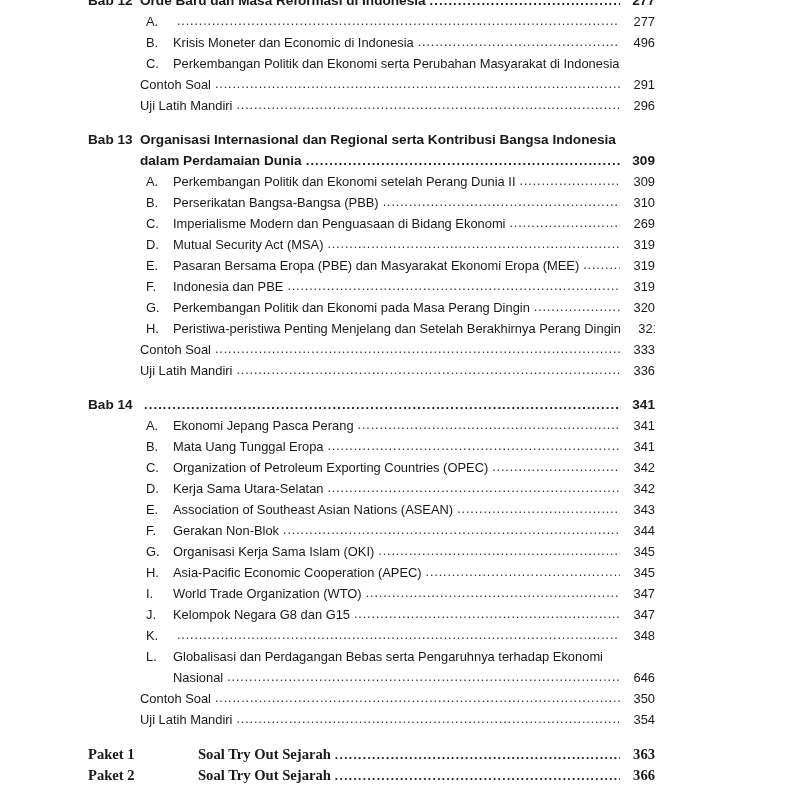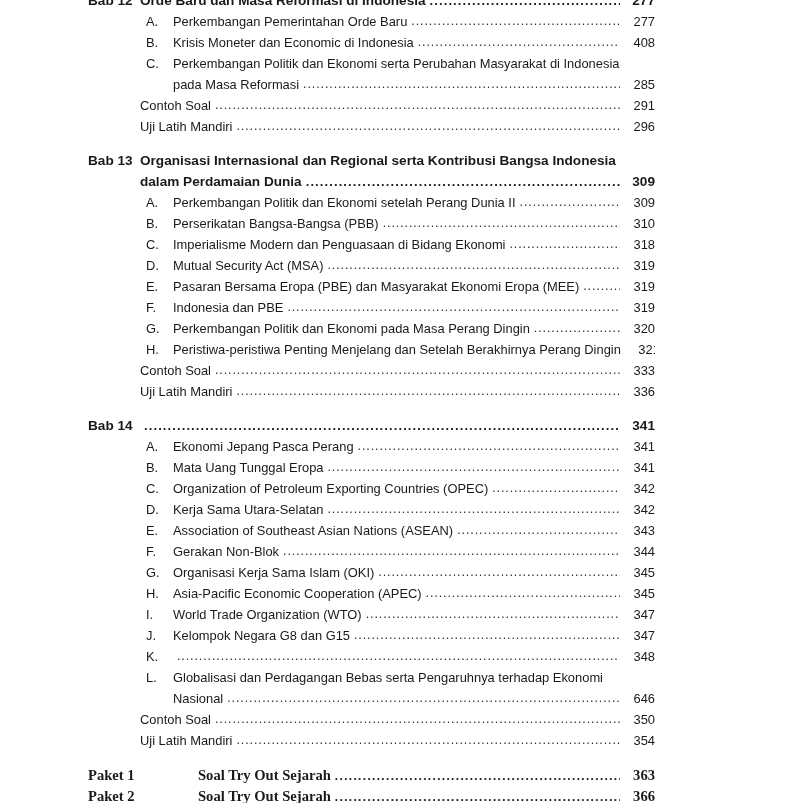--- a/index.html
+++ b/index.html
@@ -170,43 +170,36 @@
 
     <div class="toc-row bab">
       <span class="marker">Bab 12</span>
       <span class="label">Orde Baru dan Masa Reformasi di Indonesia</span>
       <span class="leader"></span>
       <span class="page-no">277</span>
     </div>
 
     <div class="toc-row sub">
       <span class="marker">A.</span>
-      <span class="label">Perkembangan Pemerintahan Orde Baru</span>
       <span class="leader"></span>
       <span class="page-no">277</span>
     </div>
 
     <div class="toc-row sub">
       <span class="marker">B.</span>
       <span class="label">Krisis Moneter dan Economic di Indonesia</span>
       <span class="leader"></span>
-      <span class="page-no">408</span>
+      <span class="page-no">496</span>
     </div>
 
     <div class="toc-row sub nolead">
       <span class="marker">C.</span>
       <span class="label">Perkembangan Politik dan Ekonomi serta Perubahan Masyarakat di Indonesia</span>
 
     </div>
-    <div class="toc-row sub sub-cont">
-      <span class="marker"></span>
-      <span class="label">pada Masa Reformasi</span>
-      <span class="leader"></span>
-      <span class="page-no">285</span>
-    </div>
 
     <div class="toc-row extra">
       <span class="marker"></span>
       <span class="label">Contoh Soal</span>
       <span class="leader"></span>
       <span class="page-no">291</span>
     </div>
 
     <div class="toc-row extra">
       <span class="marker"></span>
@@ -241,21 +234,21 @@
     <div class="toc-row sub">
       <span class="marker">B.</span>
       <span class="label">Perserikatan Bangsa-Bangsa (PBB)</span>
       <span class="leader"></span>
       <span class="page-no">310</span>
     </div>
     <div class="toc-row sub">
       <span class="marker">C.</span>
       <span class="label">Imperialisme Modern dan Penguasaan di Bidang Ekonomi</span>
       <span class="leader"></span>
-      <span class="page-no">318</span>
+      <span class="page-no">269</span>
     </div>
     <div class="toc-row sub">
       <span class="marker">D.</span>
       <span class="label">Mutual Security Act (MSA)</span>
       <span class="leader"></span>
       <span class="page-no">319</span>
     </div>
     <div class="toc-row sub">
       <span class="marker">E.</span>
       <span class="label">Pasaran Bersama Eropa (PBE) dan Masyarakat Ekonomi Eropa (MEE)</span>

